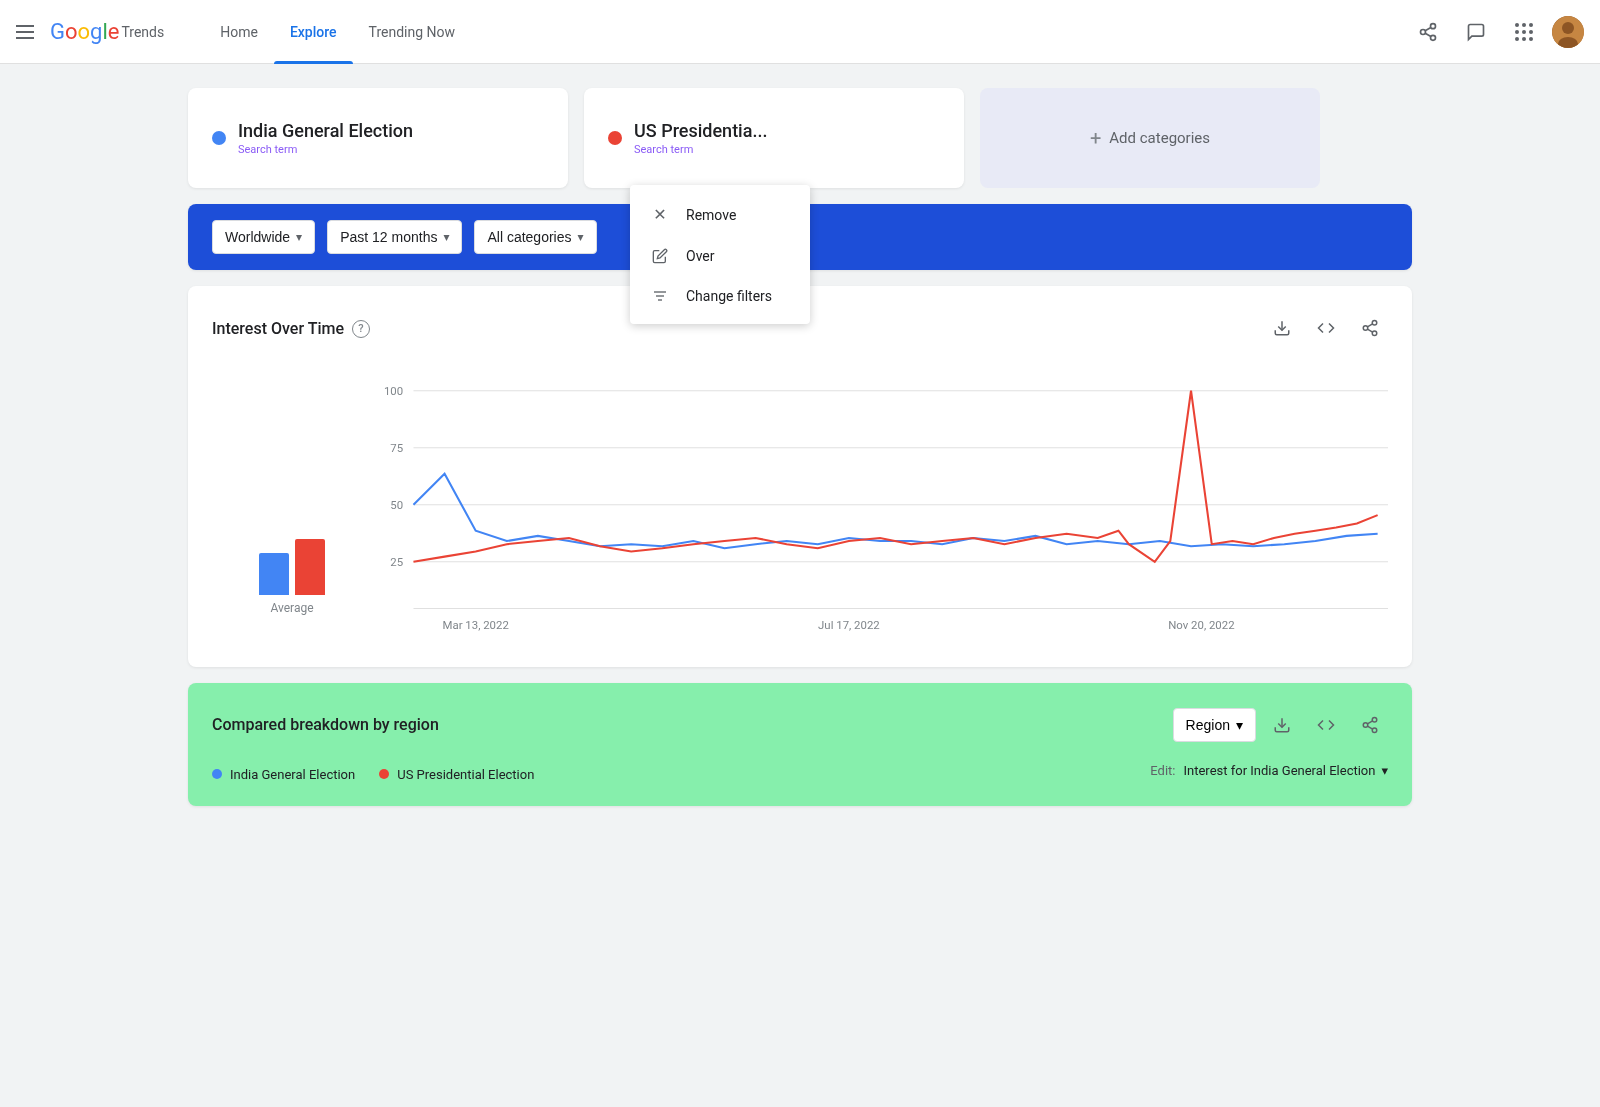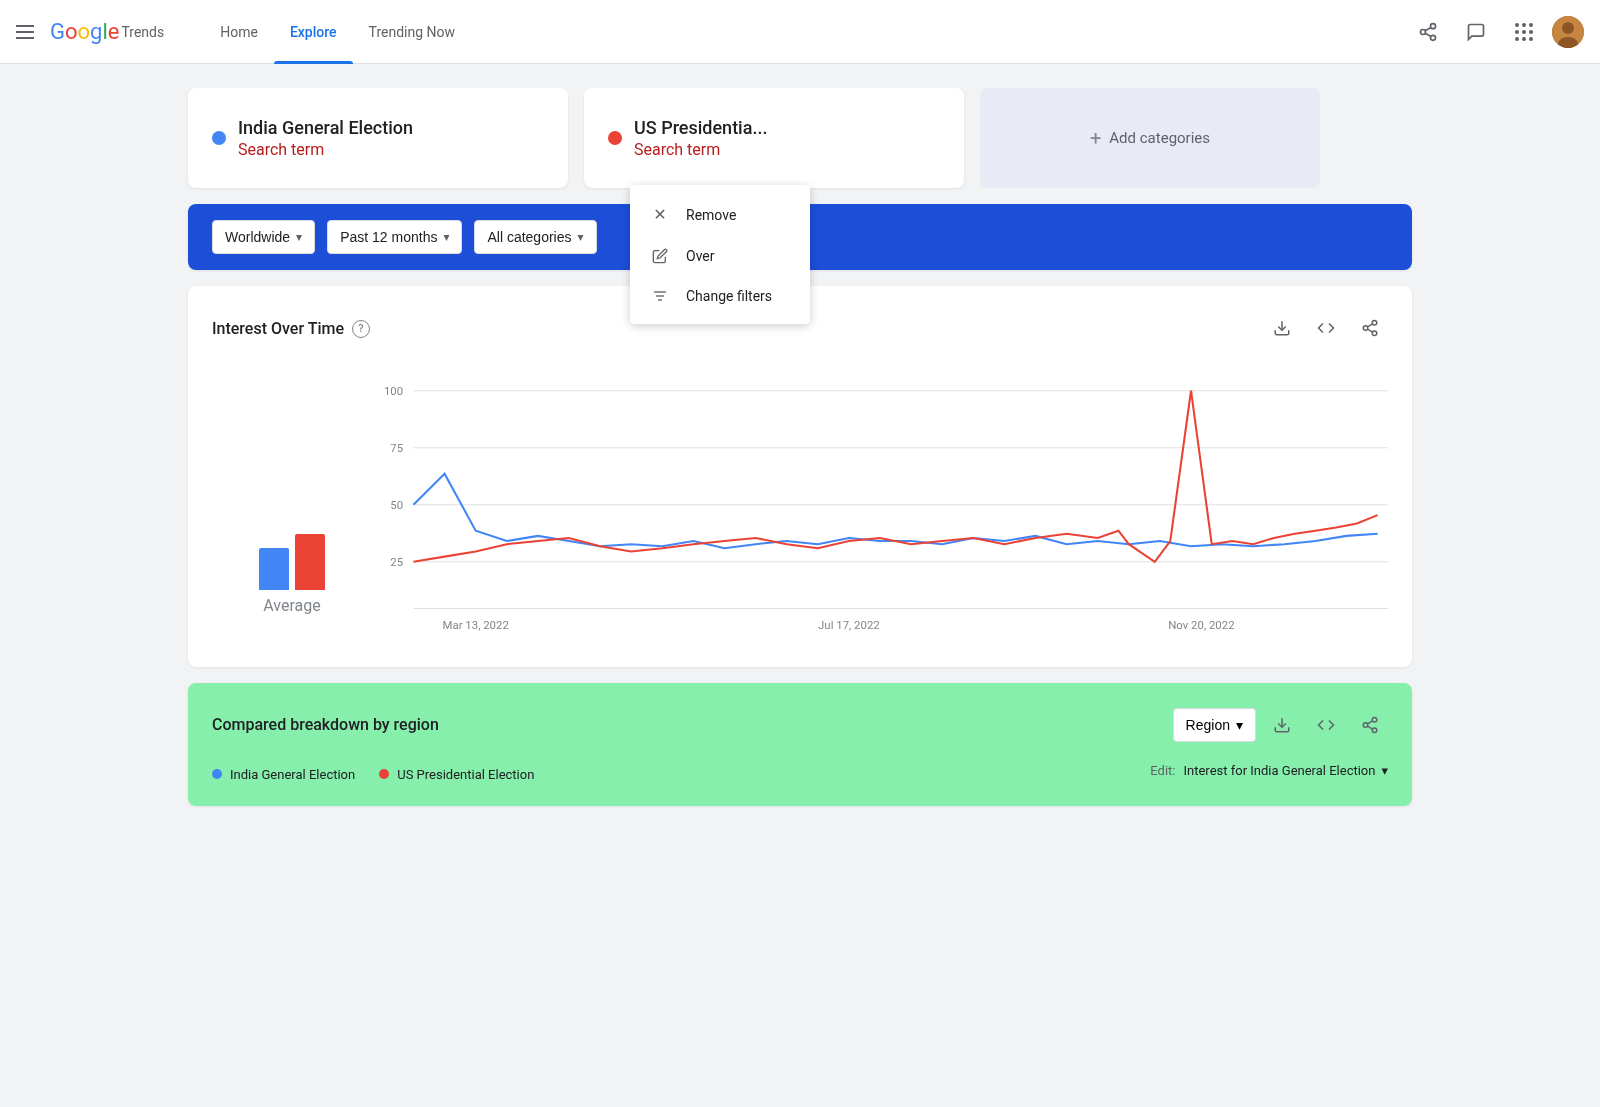--- a/index.html
+++ b/index.html
@@ -50,21 +50,21 @@
       align-items: center;
       gap: 12px;
       position: relative;
       box-shadow: 0 1px 3px rgba(0,0,0,0.08);
     }
     .search-term-dot { width: 14px; height: 14px; border-radius: 50%; flex-shrink: 0; }
     .dot-blue { background: #4285f4; }
     .dot-red { background: #ea4335; }
     .search-term-info { flex: 1; }
     .search-term-name { font-size: 18px; font-weight: 500; color: #202124; }
-    .search-term-type { font-size: 16px; color: #b91c1c; margin-top: 2px; }
+    .search-term-type { font-size: 11px; color: #8b5cf6; margin-top: 2px; }
 
     .add-comparison-card {
       background: #e8eaf6;
       border-radius: 8px;
       padding: 24px;
       flex: 1;
       max-width: 340px;
       min-height: 100px;
       display: flex;
       align-items: center;
@@ -138,21 +138,21 @@
     .action-btn { width: 36px; height: 36px; border-radius: 50%; display: flex; align-items: center; justify-content: center; cursor: pointer; border: none; background: none; color: #5f6368; font-size: 16px; }
     .chart-svg { width: 100%; height: 100%; }
 
     
     .chart-with-average { display: flex; align-items: flex-end; gap: 0; }
     .average-section { width: 160px; flex-shrink: 0; display: flex; flex-direction: column; align-items: center; padding-bottom: 28px; }
     .average-bars { display: flex; align-items: flex-end; gap: 6px; height: 80px; }
     .avg-bar { width: 30px; border-radius: 2px 2px 0 0; }
     .avg-bar-blue { background: #4285f4; height: 42px; }
     .avg-bar-red { background: #ea4335; height: 56px; }
-    .average-label { font-size: 16px; color: #80868b; margin-top: 6px; }
+    .average-label { font-size: 12px; color: #80868b; margin-top: 6px; }
     .chart-main { flex: 1; }
 
     
     .breakdown-section {
       background: #86efac;
       border-radius: 8px;
       padding: 24px;
       box-shadow: 0 1px 3px rgba(0,0,0,0.08);
     }
     .breakdown-header { display: flex; align-items: center; justify-content: space-between; margin-bottom: 16px; }

